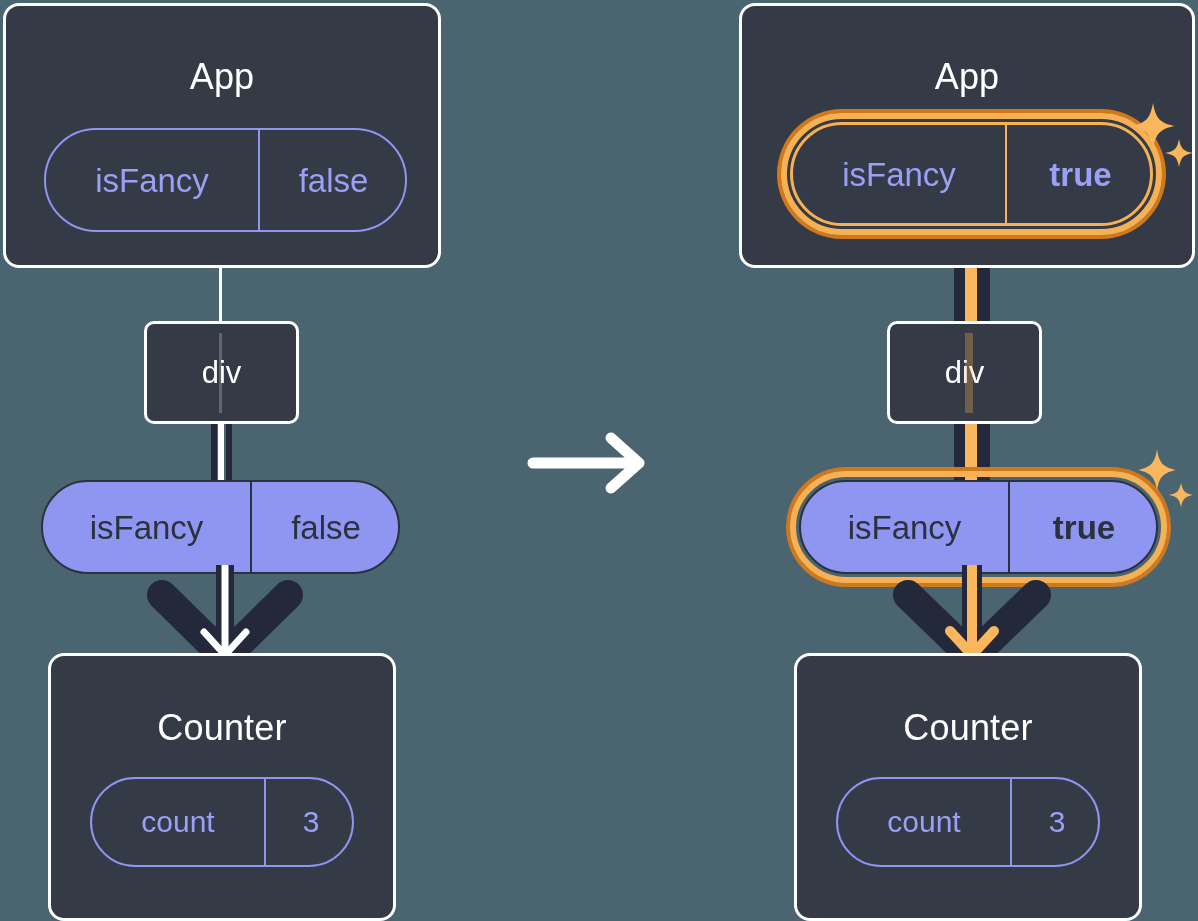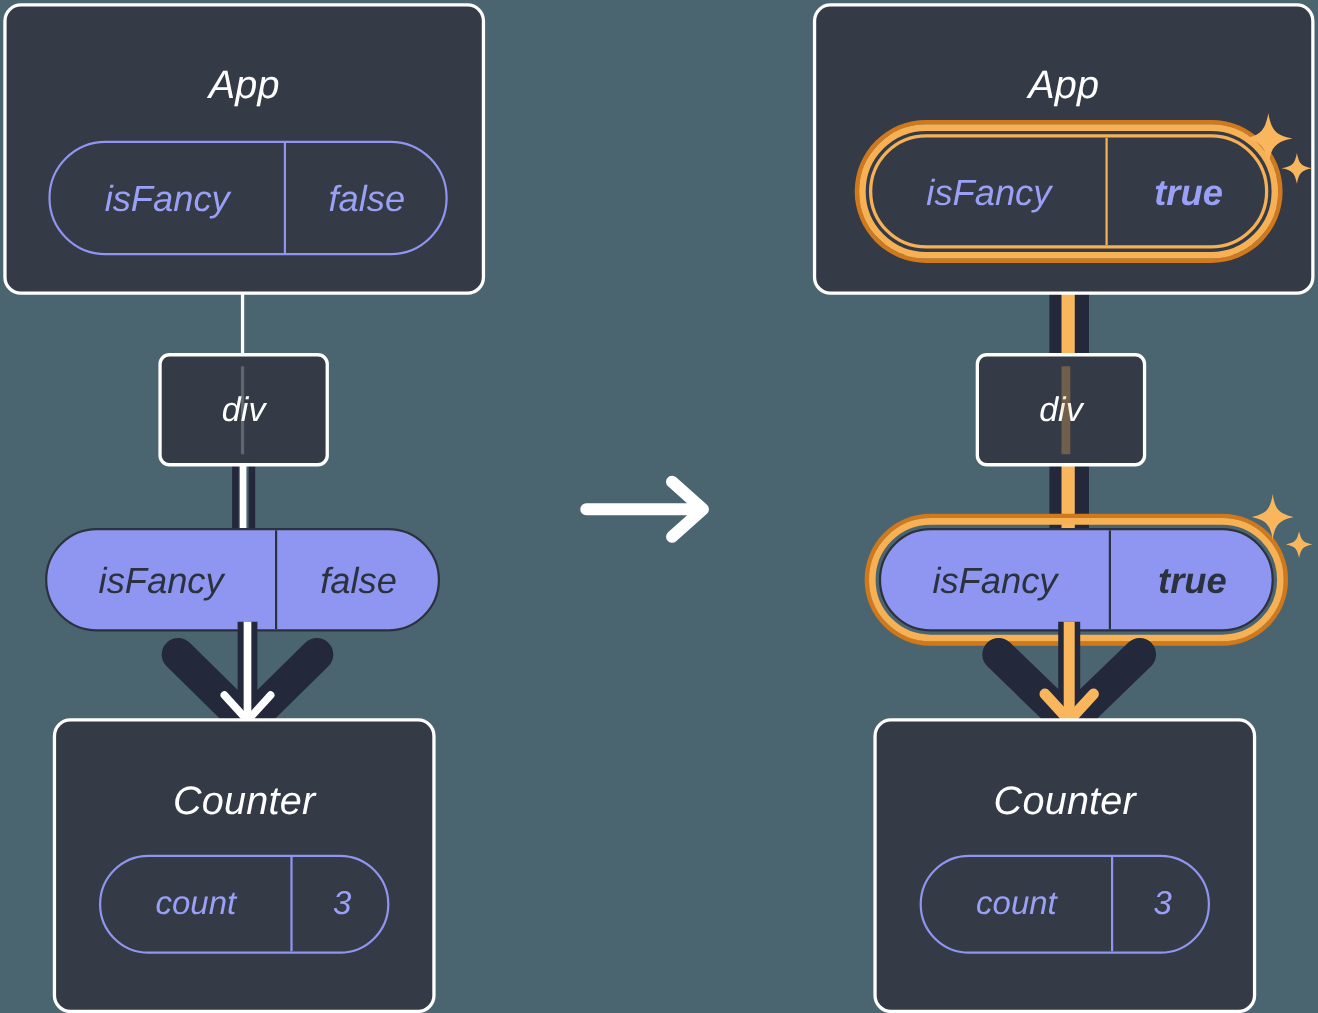--- a/index.html
+++ b/index.html
@@ -3,21 +3,21 @@
 <meta charset="utf-8">
 <style>
   html,body{margin:0;padding:0;}
   body{
     width:1198px;height:921px;
     background:#4b6570;
     font-family:"Liberation Sans", sans-serif;
     overflow:hidden;
     position:relative;
   }
-  .stage{position:absolute;left:0;top:0;width:1198px;height:921px;font-style:italic;}
+  .stage{position:absolute;left:0;top:0;width:1198px;height:921px;}
   .panel{position:absolute;top:0;width:599px;height:921px;}
   .panel.left{left:0;}
   .panel.right{left:599px;}
 
   
   .box{
     position:absolute;
     background:#343a46;
     border:3px solid #ffffff;
     box-sizing:border-box;

